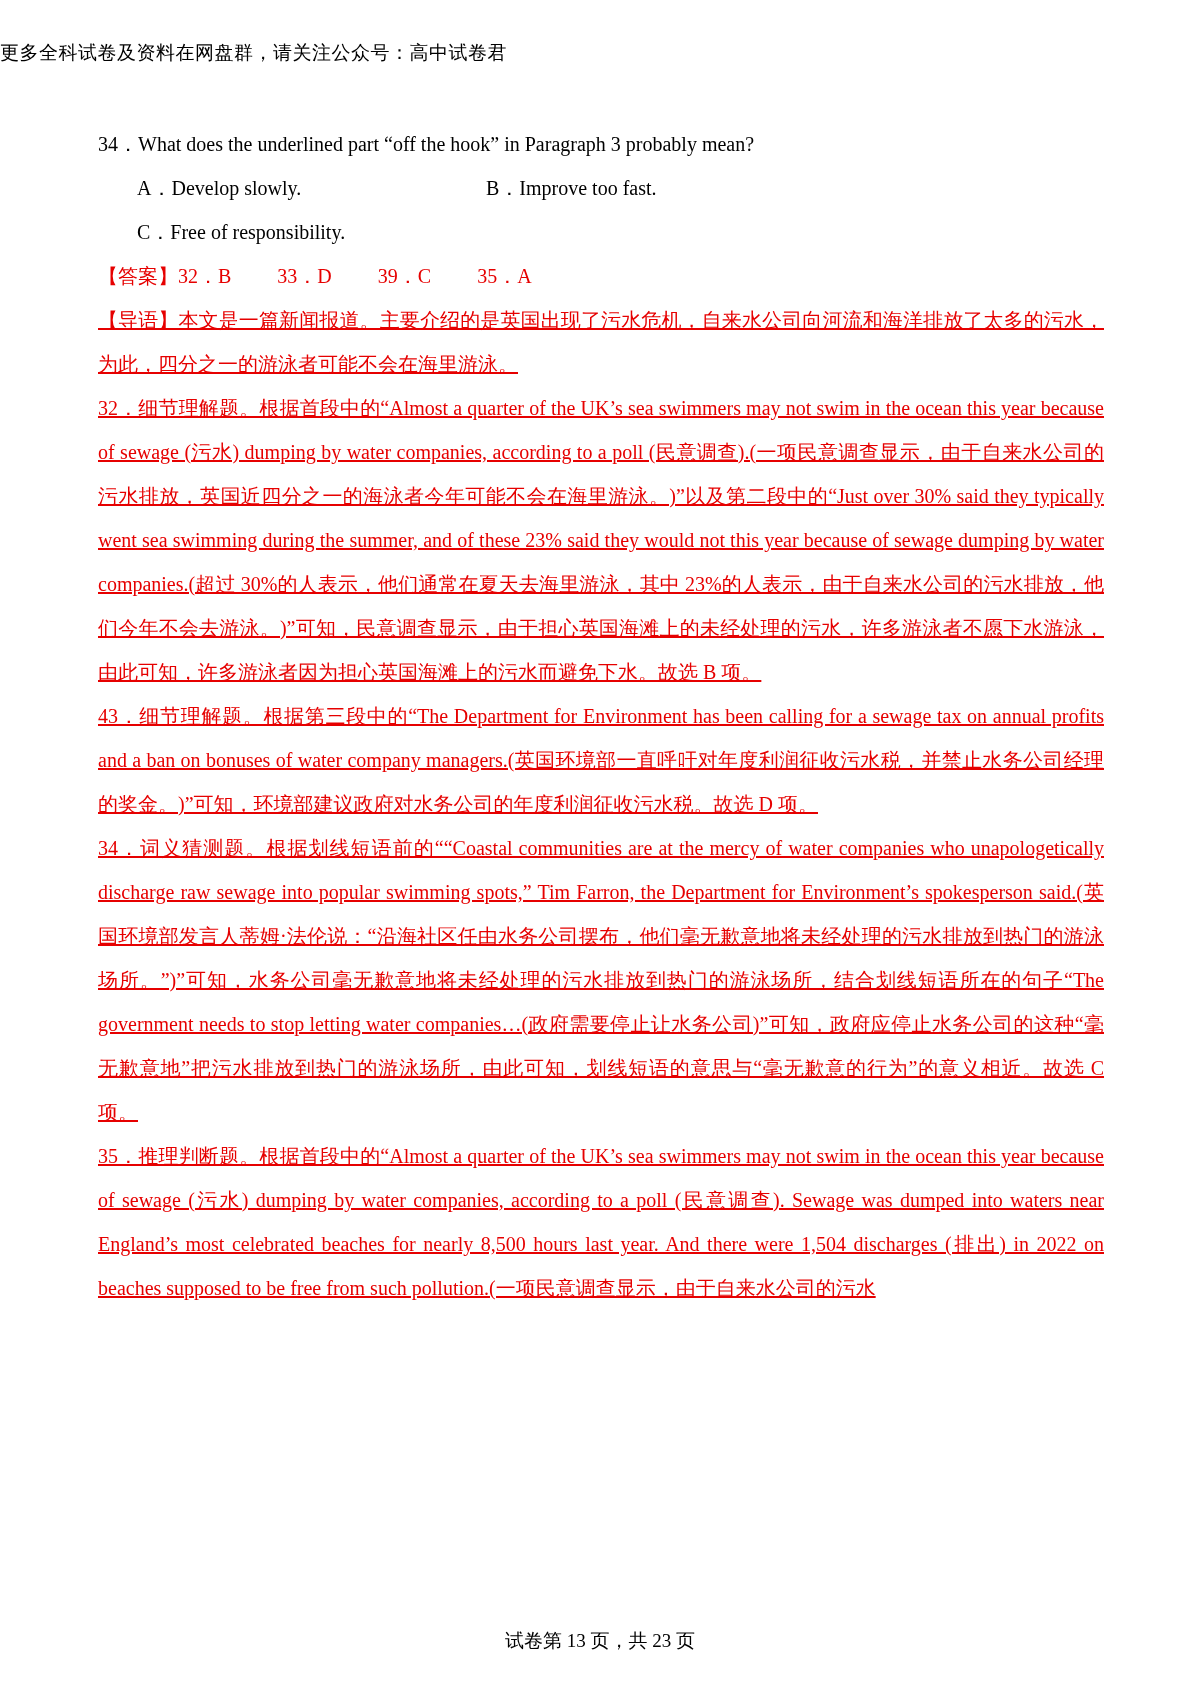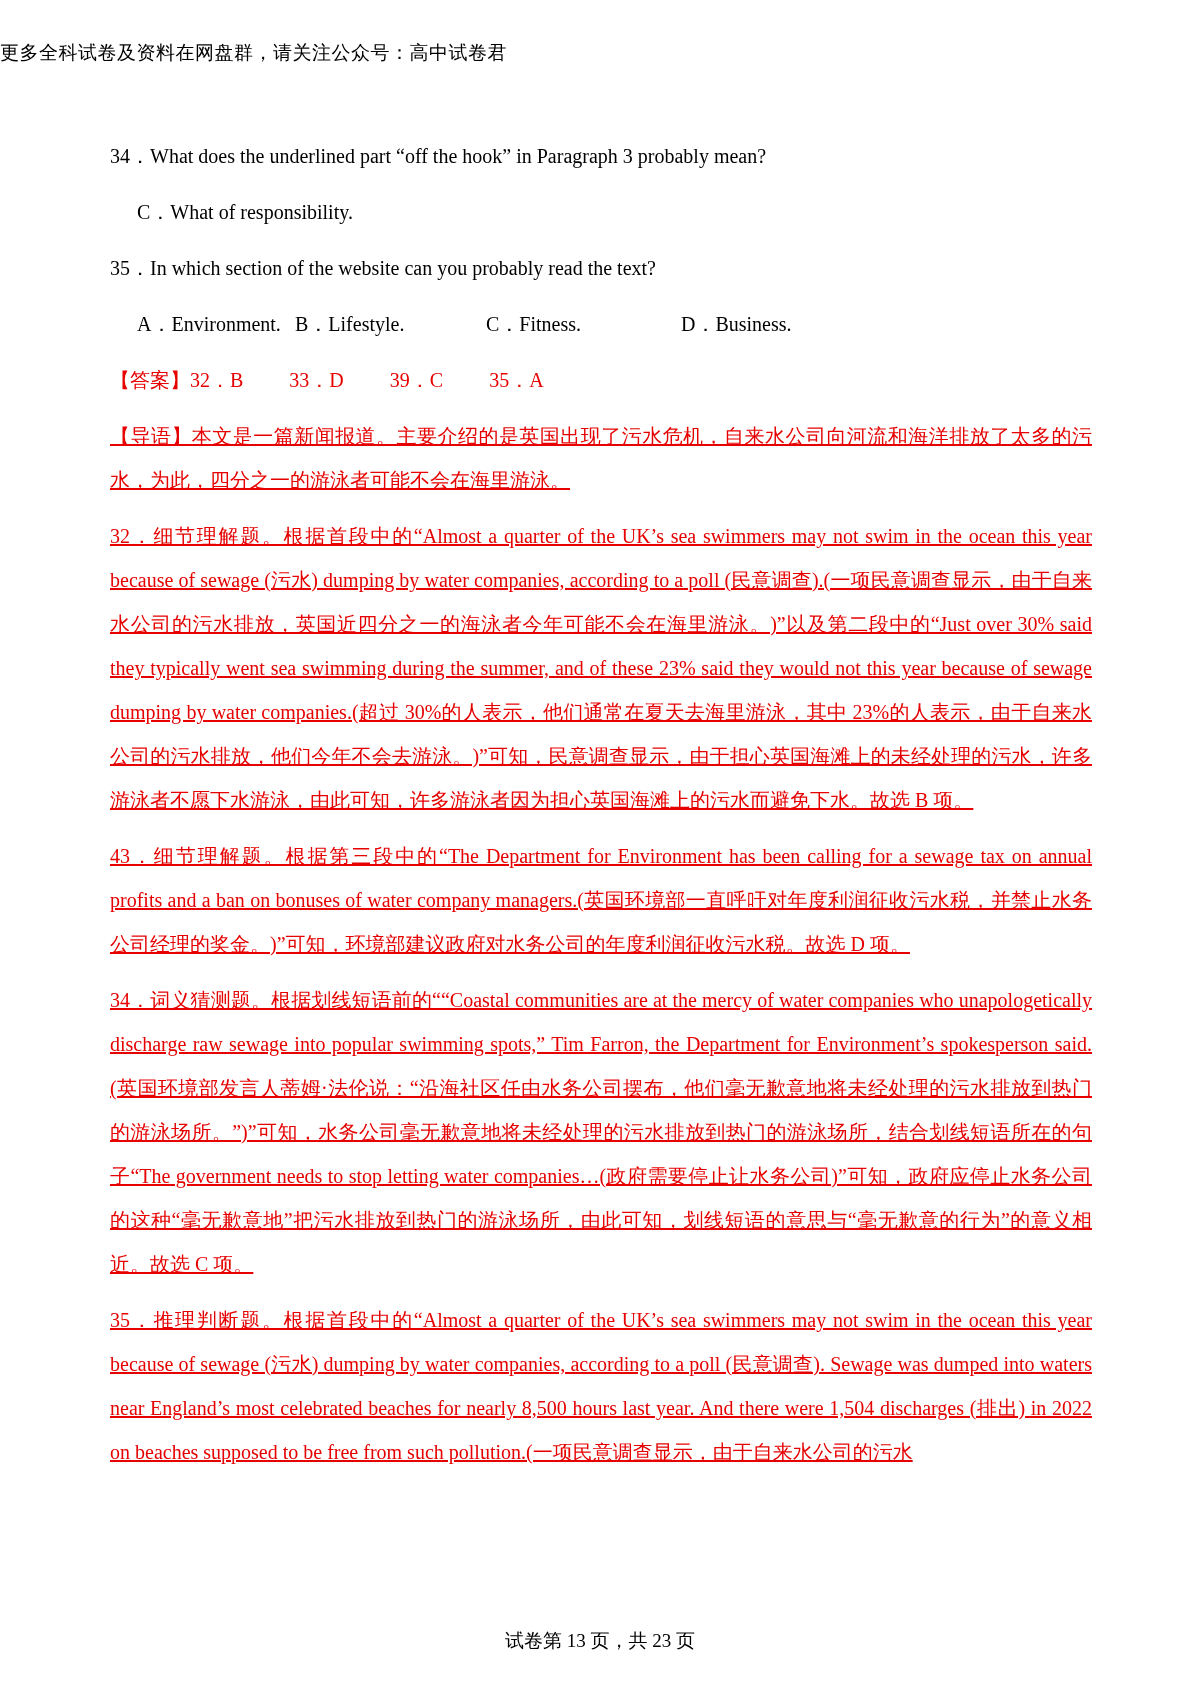--- a/index.html
+++ b/index.html
@@ -23,21 +23,21 @@
     letter-spacing: 0.5px;
   }
   .content {
     position: absolute;
     top: 122px;
     left: 98px;
     width: 1006px;
     font-size: 20px;
     line-height: 44px;
   }
-  p { margin: 12px; }
+  p { margin: 0; }
   .opt-row { display: flex; padding-left: 39px; }
   .q34-col { display: inline-block; width: 349px; }
   .q35-a { display: inline-block; width: 158px; }
   .q35-b { display: inline-block; width: 191px; }
   .q35-c { display: inline-block; width: 195px; }
   .analysis { color: var(--analysis_red, #e60000); }
   .answer-line .ans { margin-right: 46px; }
   .para { text-align: justify; text-decoration: underline; }
   .page-footer {
     position: absolute;
@@ -51,33 +51,28 @@
 </head>
 <body>
 
 <div class="page-header">更多全科试卷及资料在网盘群，请关注公众号：高中试卷君</div>
 
 <main class="content">
 
   <section>
     <p class="stem">34．What does the underlined part “off the hook” in Paragraph 3 probably mean?</p>
     <div class="opt-row">
-      <span class="q34-col">C．What of responsibility.</span>
+      <span class="q34-col">A．Develop slowly.</span>
+      <span>B．Improve too fast.</span>
+    </div>
+    <div class="opt-row">
+      <span class="q34-col">C．Free of responsibility.</span>
     </div>
   </section>
 
-  <section>
-    <p class="stem">35．In which section of the website can you probably read the text?</p>
-    <div class="opt-row">
-      <span class="q35-a">A．Environment.</span>
-      <span class="q35-b">B．Lifestyle.</span>
-      <span class="q35-c">C．Fitness.</span>
-      <span>D．Business.</span>
-    </div>
-  </section>
 
   <section class="analysis">
     <p class="answer-line">
       <span>【答案】</span><span class="ans">32．B</span><span class="ans">33．D</span><span class="ans">39．C</span><span class="ans">35．A</span>
     </p>
     <p class="para">【导语】本文是一篇新闻报道。主要介绍的是英国出现了污水危机，自来水公司向河流和海洋排放了太多的污水，为此，四分之一的游泳者可能不会在海里游泳。</p>
     <p class="para">32．细节理解题。根据首段中的“Almost a quarter of the UK’s sea swimmers may not swim in the ocean this year because of sewage (污水) dumping by water companies, according to a poll (民意调查).(一项民意调查显示，由于自来水公司的污水排放，英国近四分之一的海泳者今年可能不会在海里游泳。)”以及第二段中的“Just over 30% said they typically went sea swimming during the summer, and of these 23% said they would not this year because of sewage dumping by water companies.(超过 30%的人表示，他们通常在夏天去海里游泳，其中 23%的人表示，由于自来水公司的污水排放，他们今年不会去游泳。)”可知，民意调查显示，由于担心英国海滩上的未经处理的污水，许多游泳者不愿下水游泳，由此可知，许多游泳者因为担心英国海滩上的污水而避免下水。故选 B 项。</p>
     <p class="para">43．细节理解题。根据第三段中的“The Department for Environment has been calling for a sewage tax on annual profits and a ban on bonuses of water company managers.(英国环境部一直呼吁对年度利润征收污水税，并禁止水务公司经理的奖金。)”可知，环境部建议政府对水务公司的年度利润征收污水税。故选 D 项。</p>
     <p class="para">34．词义猜测题。根据划线短语前的““Coastal communities are at the mercy of water companies who unapologetically discharge raw sewage into popular swimming spots,” Tim Farron, the Department for Environment’s spokesperson said.(英国环境部发言人蒂姆·法伦说：“沿海社区任由水务公司摆布，他们毫无歉意地将未经处理的污水排放到热门的游泳场所。”)”可知，水务公司毫无歉意地将未经处理的污水排放到热门的游泳场所，结合划线短语所在的句子“The government needs to stop letting water companies…(政府需要停止让水务公司)”可知，政府应停止水务公司的这种“毫无歉意地”把污水排放到热门的游泳场所，由此可知，划线短语的意思与“毫无歉意的行为”的意义相近。故选 C 项。</p>
     <p class="para">35．推理判断题。根据首段中的“Almost a quarter of the UK’s sea swimmers may not swim in the ocean this year because of sewage (污水) dumping by water companies, according to a poll (民意调查). Sewage was dumped into waters near England’s most celebrated beaches for nearly 8,500 hours last year. And there were 1,504 discharges (排出) in 2022 on beaches supposed to be free from such pollution.(一项民意调查显示，由于自来水公司的污水</p>

